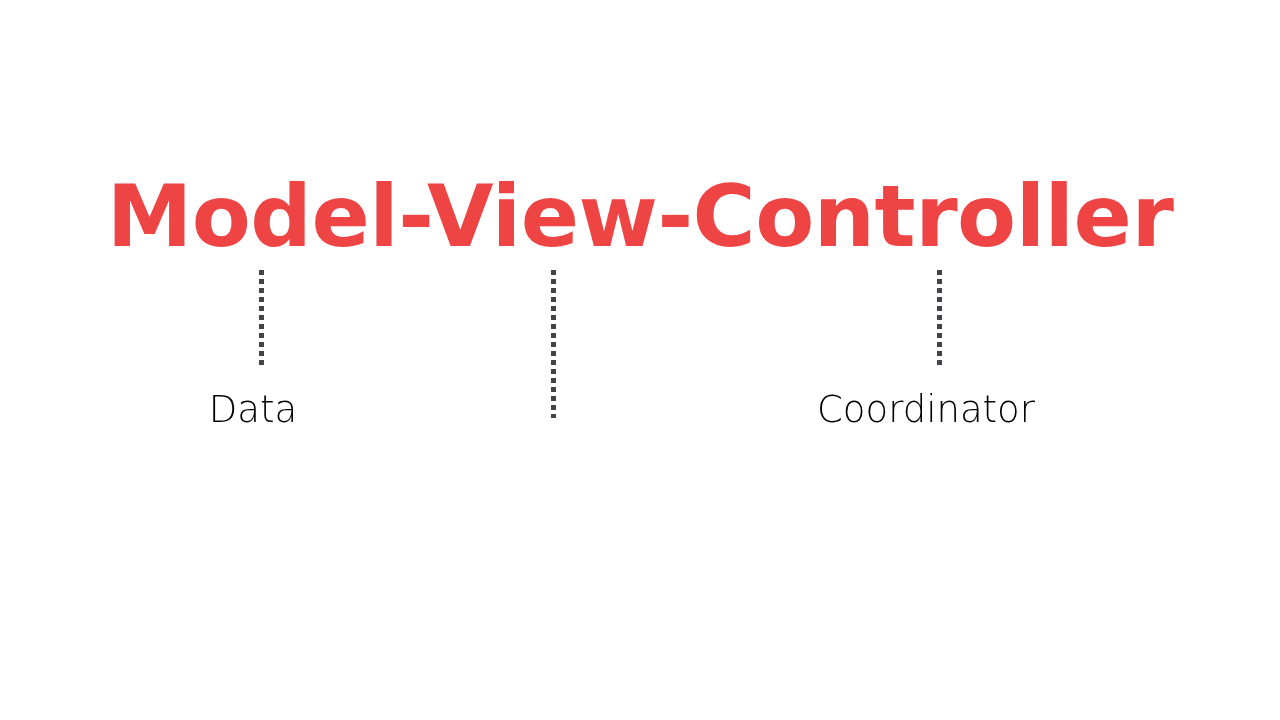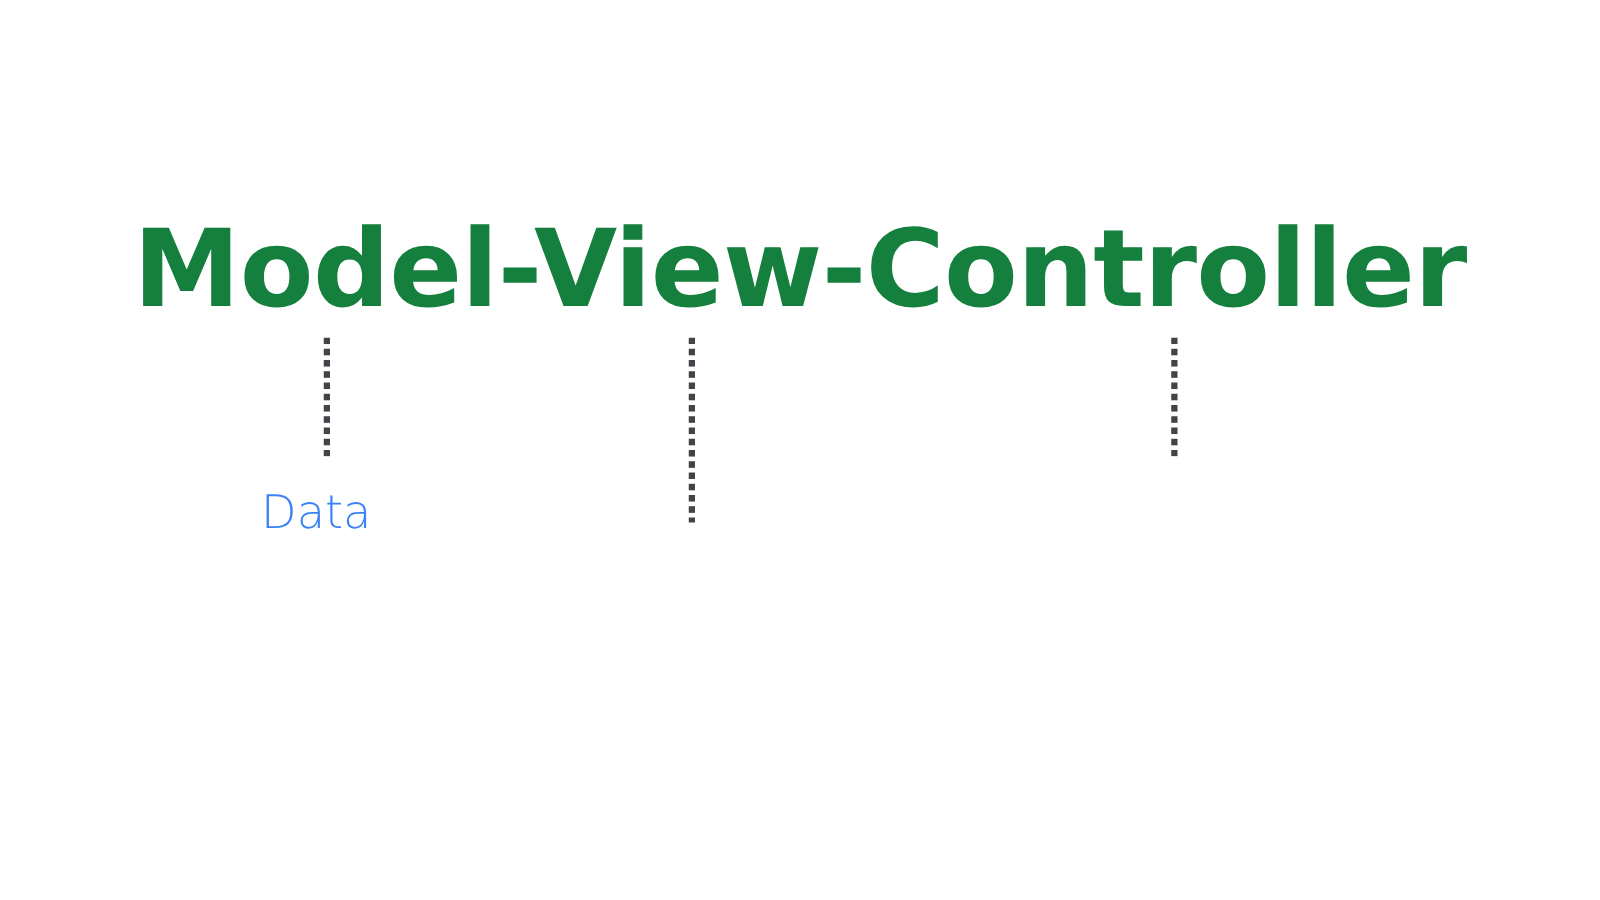--- a/index.html
+++ b/index.html
@@ -27,21 +27,21 @@
     position: absolute;
     left: 0;
     top: 168px;
     width: 1280px;
     text-align: center;
     font-family: "DejaVu Sans", "Liberation Sans", sans-serif;
     font-weight: 700;
     font-size: 86px;
     line-height: 96px;
     letter-spacing: -0.5px;
-    color: #15803d;
+    color: #ef4444;
     white-space: nowrap;
   }
 
   
   .connector {
     position: absolute;
     width: 5px;
     background-image: linear-gradient(
       to bottom,
       #414449 0px,
@@ -53,21 +53,21 @@
     background-repeat: repeat-y;
   }
 
   
   .leaf-label {
     position: absolute;
     font-family: "DejaVu Sans", "Liberation Sans", sans-serif;
     font-weight: 300;
     font-size: 37px;
     line-height: 44px;
-    color: #3b82f6;
+    color: #000000;
     white-space: nowrap;
   }
   .leaf-label > span {
     display: inline-block;
     transform: translateX(-50%);
   }
 </style>
 </head>
 <body>
 
@@ -79,14 +79,17 @@
 
   <div class="connector" style="left:551px; top:270px; height:148px;"></div>
 
   <div class="connector" style="left:937px; top:270px; height:95px;"></div>
 
   <div class="leaf-label" style="left:253px; top:388px;">
     <span>Data</span>
   </div>
 
 
+  <div class="leaf-label" style="left:926px; top:388px;">
+    <span>Coordinator</span>
+  </div>
 
 </div>
 
 </body></html>

